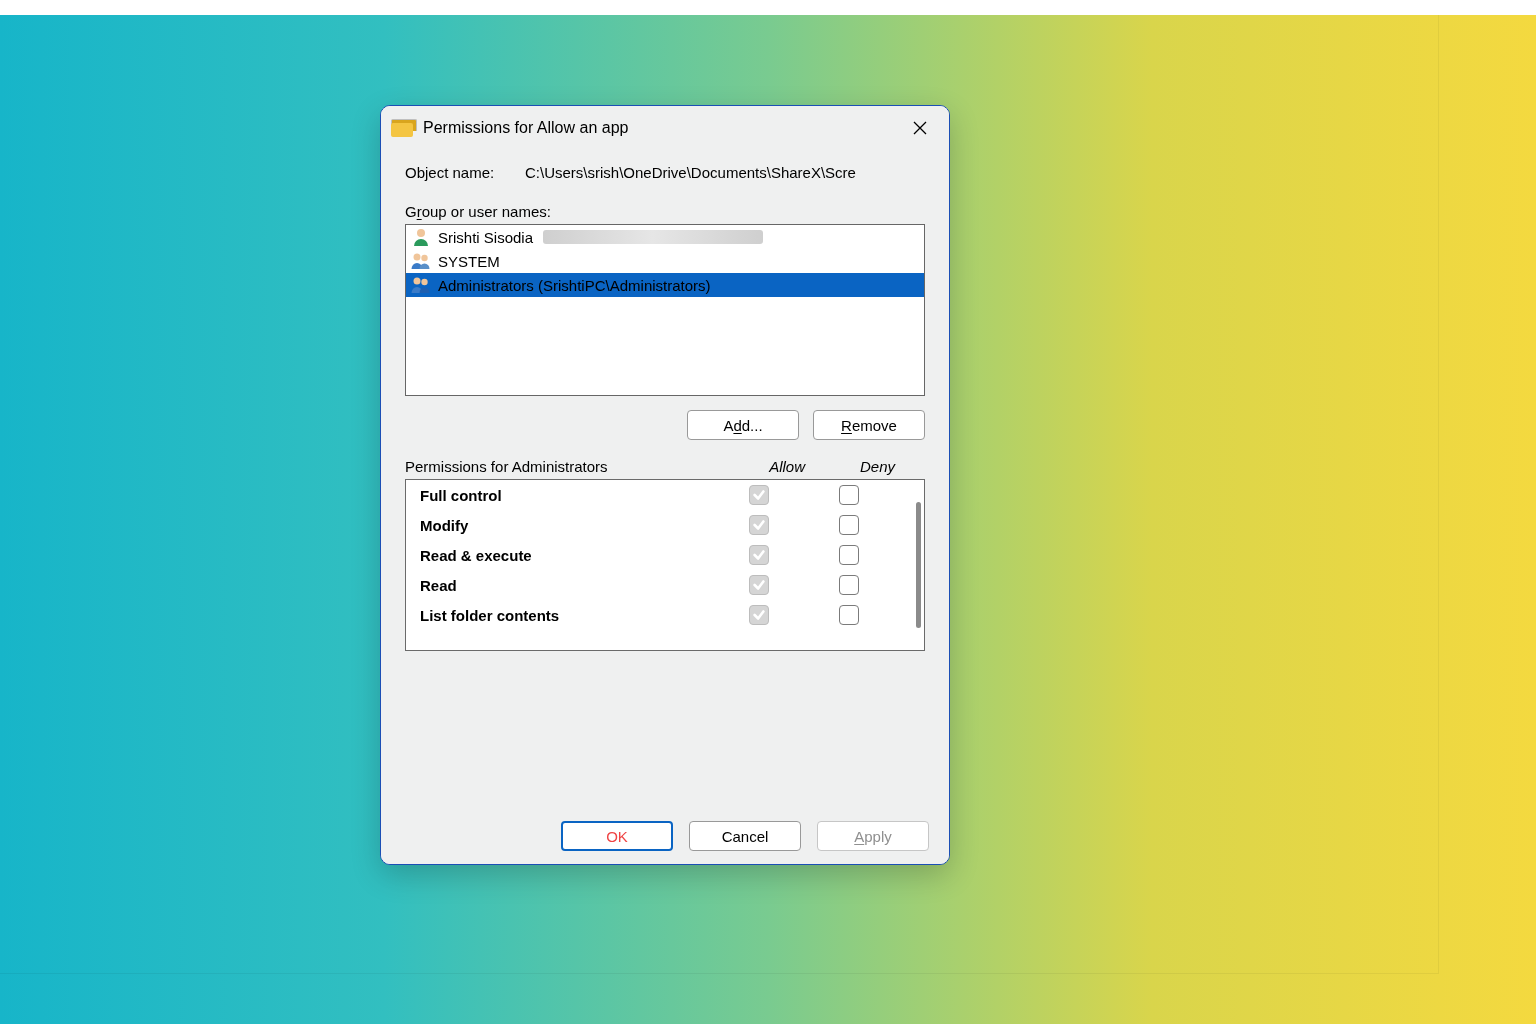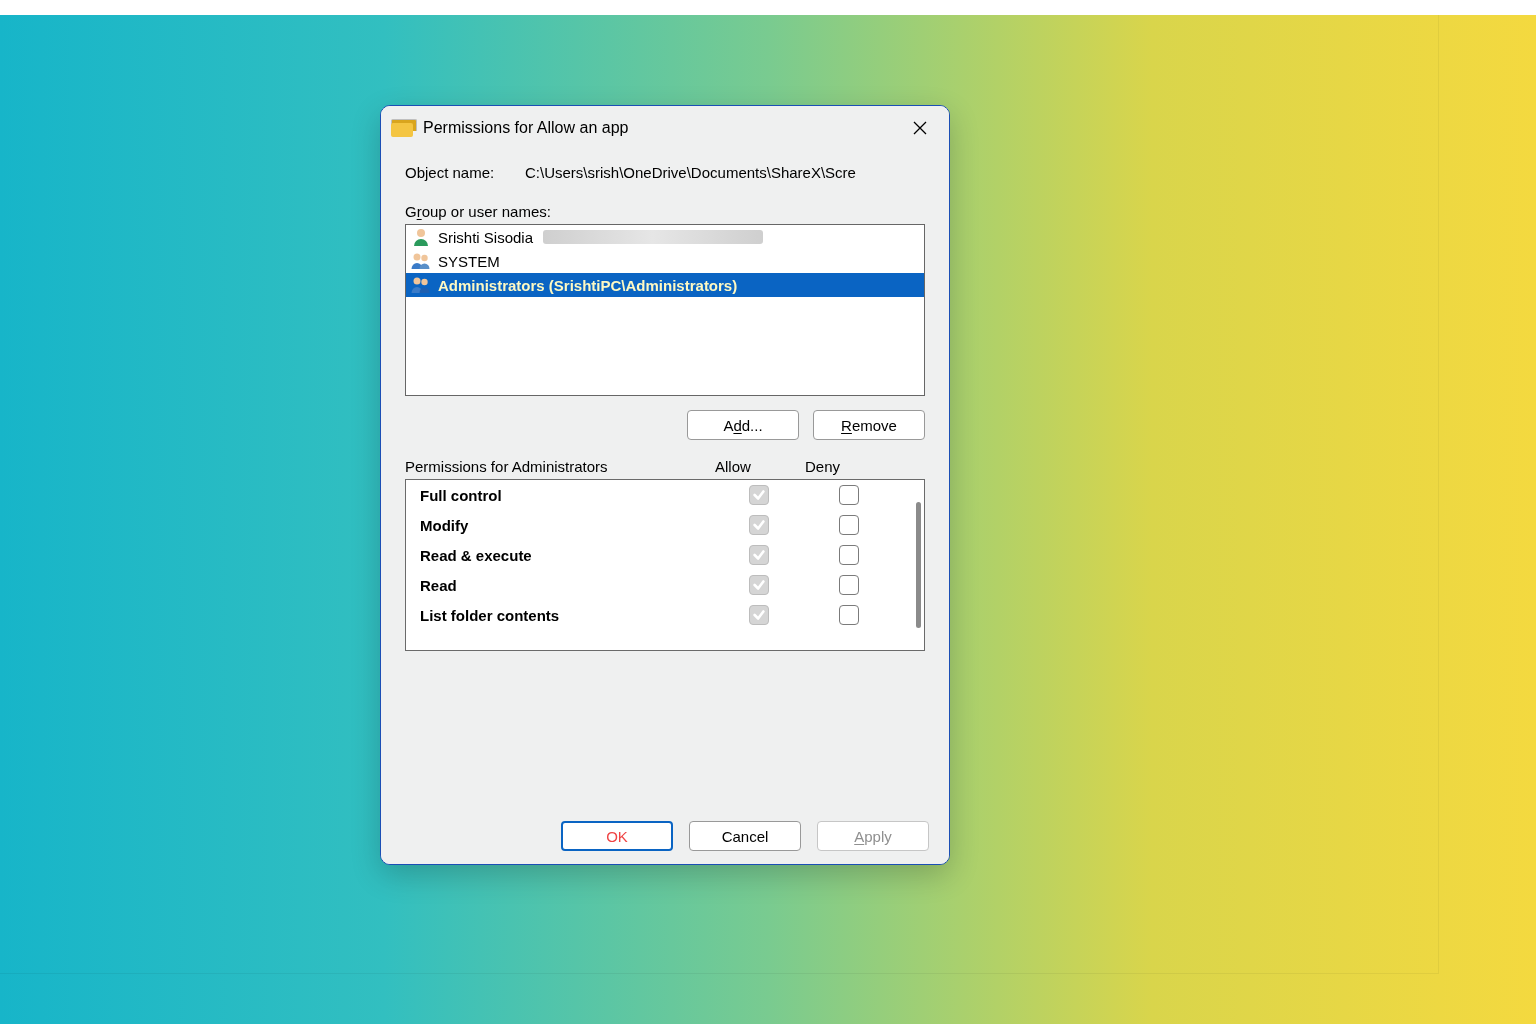--- a/index.html
+++ b/index.html
@@ -100,22 +100,21 @@
   }
   .listbox .item {
     display: flex; align-items: center;
     height: 24px;
     padding: 0 4px;
     font-size: 15px;
     gap: 6px;
   }
   .listbox .item.selected {
     background: #0a64c3;
-    color: #fef9c3;
-    font-weight: bold;
+    color: #000000;
   }
   .icon-users, .icon-user { width: 22px; height: 20px; display:flex; align-items:center; justify-content:center; }
   .icon-users svg, .icon-user svg { width: 22px; height: 20px; }
   .redact {
     display:inline-block; height:14px; width:220px;
     background: linear-gradient(90deg,#cfcfcf,#e6e6e6,#cfcfcf);
     border-radius:3px; margin-left:4px;
   }
 
   .btn-row {
@@ -134,21 +133,21 @@
   .btn .ul { text-decoration: underline; text-underline-offset: 2px; }
   .btn.primary { border: 2px solid #0a64c3; color:#ef4444; }
   .btn.disabled { color:#8f8f8f; border-color:#c6c6c6; }
 
   
   .perm-header {
     display:flex; align-items:flex-end;
     padding: 0 30px 4px 0;
   }
   .perm-header .name { flex:1; }
-  .perm-header .col { width: 90px; text-align:left; }
+  .perm-header .col { width: 90px; text-align:right;font-style:italic; }
 
   .perm-box {
     border: 1px solid #6a6a6a;
     background: #ffffff;
     height: 172px;
     position: relative;
     overflow: hidden;
   }
   .perm-box .scrollbar {
     position:absolute; right:3px; top:22px; bottom:22px; width:5px;

